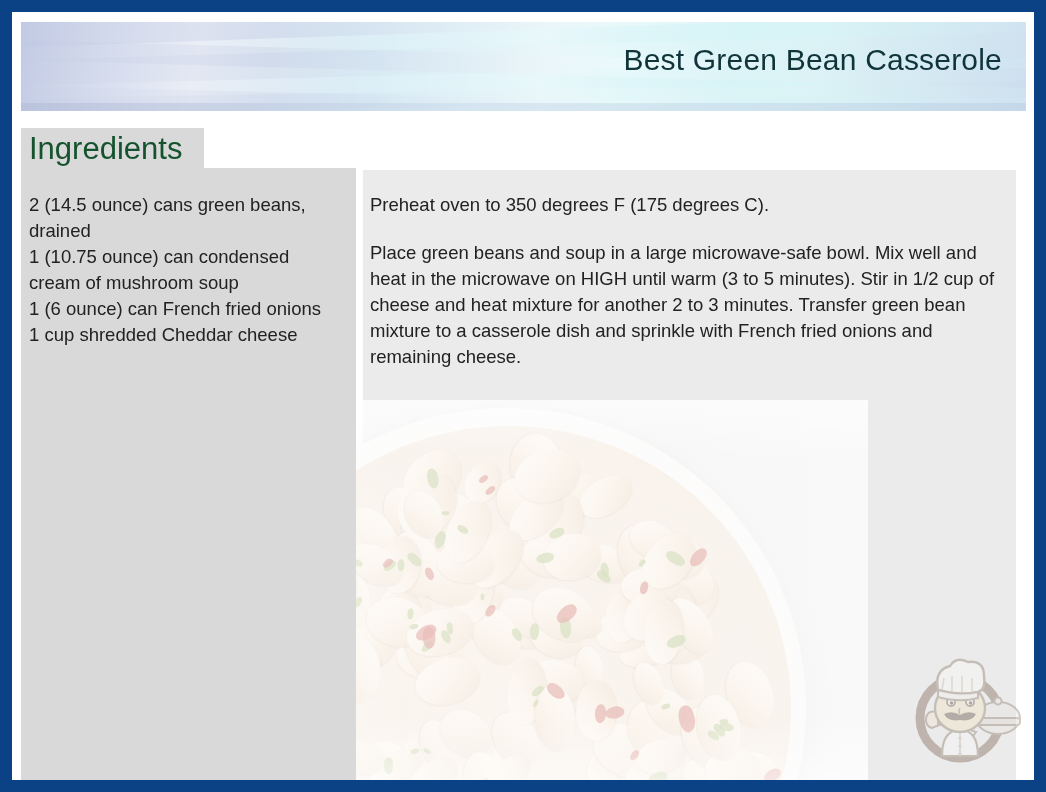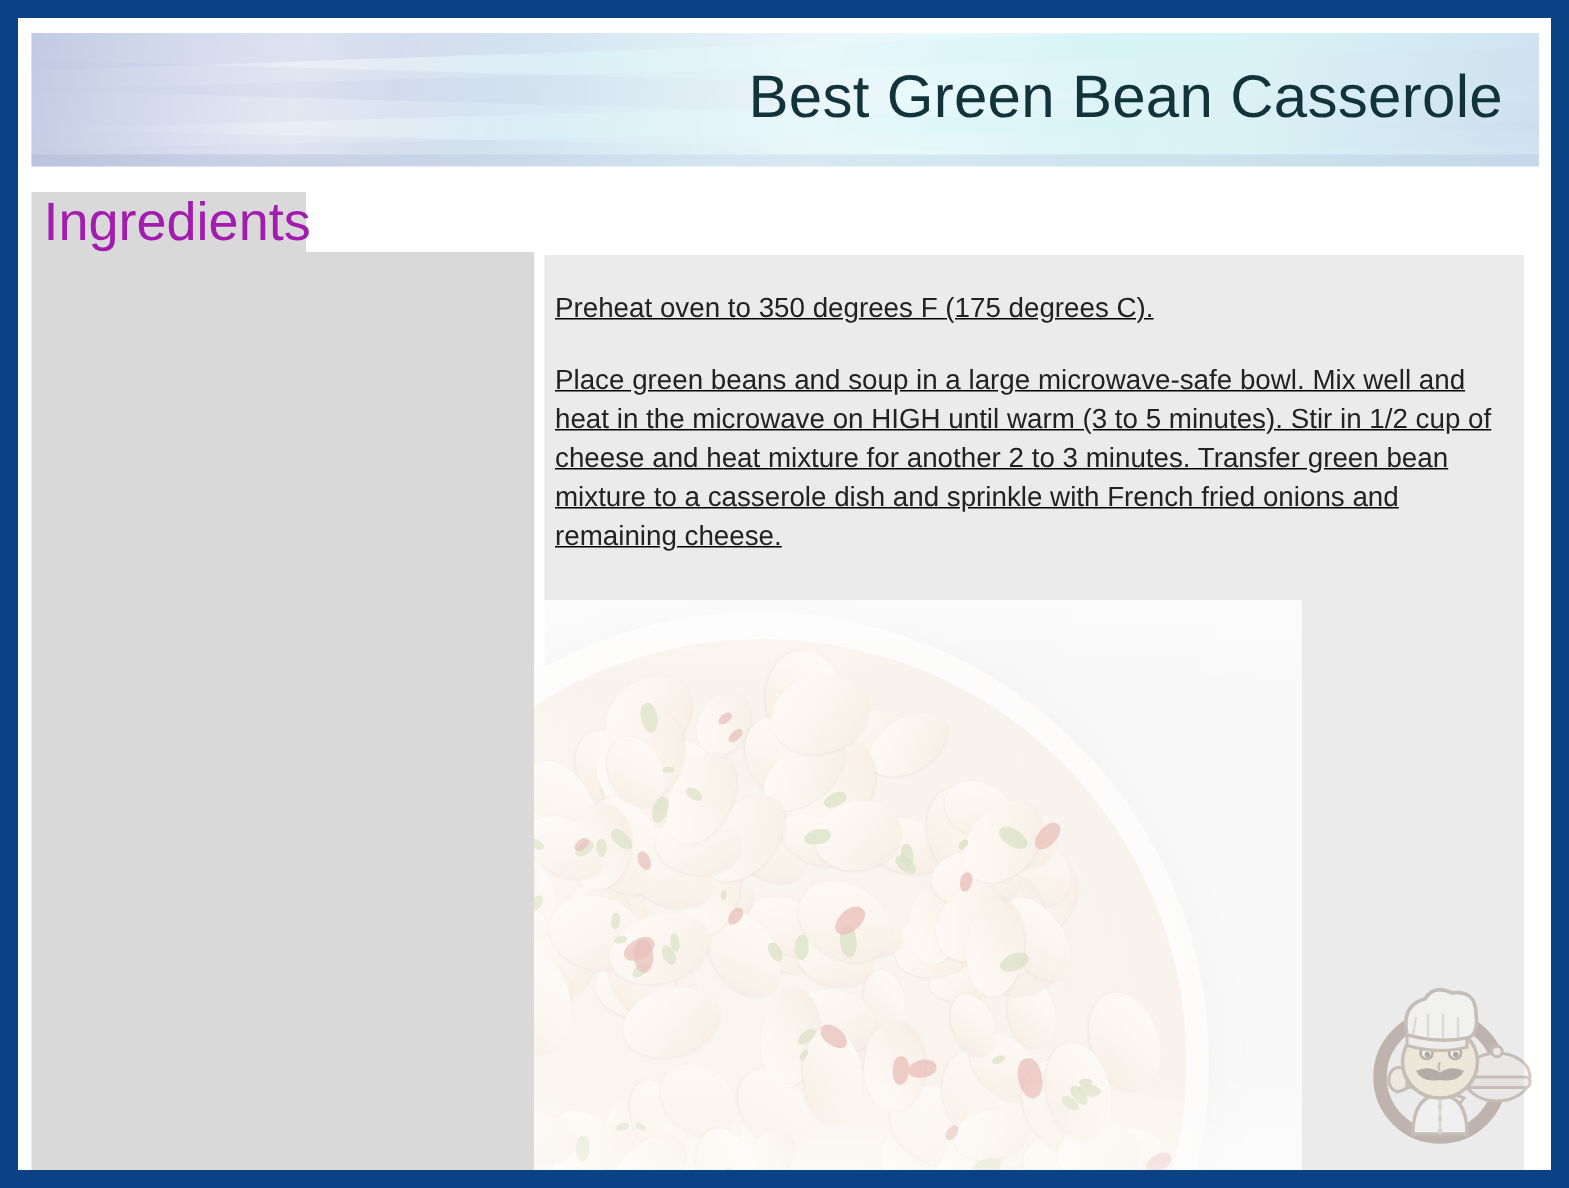--- a/index.html
+++ b/index.html
@@ -64,21 +64,21 @@
   .banner-bottom-shade {
     position: absolute;
     left: 0; bottom: 0;
     width: 100%; height: 8px;
     background: linear-gradient(90deg, rgba(177,186,214,0.55) 0%, rgba(197,214,232,0.45) 45%, rgba(186,205,226,0.5) 100%);
   }
   #recipe-title {
     position: absolute;
     right: 24px;
     top: 21px;
-    font-size: 40px;
+    font-size: 30px;
     color: #11343b;
     letter-spacing: 0.2px;
     white-space: nowrap;
     z-index: 4;
   }
 
   
   #dish-photo {
     position: absolute;
     left: 168px;
@@ -142,22 +142,22 @@
   }
 
   
   .panel-tab {
     position: absolute;
     z-index: 30;
     display: flex;
     align-items: center;
   }
   .panel-tab-label {
-    font-size: 36px;
-    color: #a21caf;
+    font-size: 31px;
+    color: #14532d;
     line-height: 1;
   }
   .panel-body {
     position: absolute;
     z-index: 20;
     box-sizing: border-box;
   }
   .panel-text {
     font-size: 18.5px;
     color: #222222;
@@ -221,21 +221,21 @@
     position: absolute;
     left: 21px;
     top: 168px;
     width: 335px;
     height: 612px;
     background: #d9d9d9;
     z-index: 14;
   }
   #ingredients-panel, #ingredients-tab { z-index: 22; }
   #ingredients-panel { background: transparent; }
-  #directions-panel { background: transparent; z-index: 22; text-decoration: underline; }
+  #directions-panel { background: transparent; z-index: 22; }
 
   
   #chef-logo {
     position: absolute;
     left: 898px;
     top: 648px;
     width: 124px;
     height: 124px;
     z-index: 40;
     opacity: 0.38;
@@ -473,20 +473,28 @@
       </div>
     <div id="photo-fade-left"></div>
     <div id="photo-fade-vert"></div>
   </div>
 
   <div id="ingredients-panel-bg"></div>
 
   <div id="ingredients-tab" class="panel-tab">
     <span class="panel-tab-label">Ingredients</span>
   </div>
+  <div id="ingredients-panel" class="panel-body">
+    <ul id="ingredients-list" class="panel-text">
+      <li>2 (14.5 ounce) cans green beans, drained</li>
+      <li>1 (10.75 ounce) can condensed cream of mushroom soup</li>
+      <li>1 (6 ounce) can French fried onions</li>
+      <li>1 cup shredded Cheddar cheese</li>
+    </ul>
+  </div>
 
   <div id="directions-panel" class="panel-body">
     <p class="panel-text direction-para">Preheat oven to 350 degrees F (175 degrees C).</p>
     <p class="panel-text direction-para">Place green beans and soup in a large microwave-safe bowl. Mix well and heat in the microwave on HIGH until warm (3 to 5 minutes). Stir in 1/2 cup of cheese and heat mixture for another 2 to 3 minutes. Transfer green bean mixture to a casserole dish and sprinkle with French fried onions and remaining cheese.</p>
   </div>
 
   <div id="chef-logo">
     <svg width="124" height="124" viewBox="0 0 124 124">
       <circle cx="62" cy="70" r="40" fill="none" stroke="#7a5c4a" stroke-width="9"></circle>
       <ellipse cx="100" cy="70" rx="22" ry="16" fill="#e8e4de" stroke="#8a7665" stroke-width="2"></ellipse>

